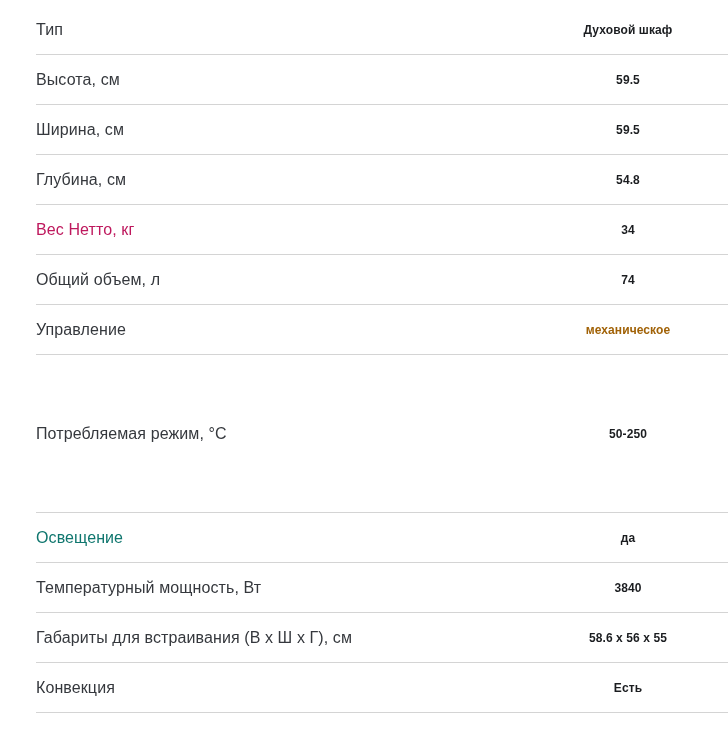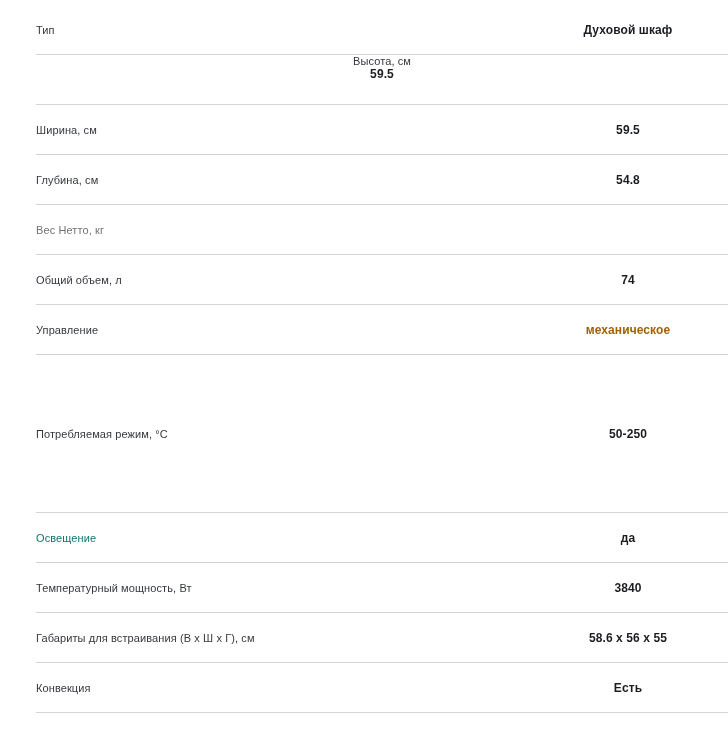--- a/index.html
+++ b/index.html
@@ -25,21 +25,21 @@
     height: 50px;
     border-bottom: 1px solid #d4d4d4;
   }
 
   .spec-row.tall {
     height: 158px;
   }
 
   .spec-label {
     flex: 1 1 auto;
-    font-size: 11px;
+    font-size: 16px;
     font-weight: 400;
     color: #35383d;
     letter-spacing: 0.1px;
     white-space: nowrap;
   }
 
   .spec-value {
     flex: 0 0 200px;
     width: 200px;
     text-align: center;
@@ -53,37 +53,38 @@
 </head>
 <body style="background: rgb(255, 255, 255);">
 
 <div class="spec-table">
 
     <div class="spec-row" style="border-bottom-color: rgb(212, 212, 212);">
       <span class="spec-label" style="color: rgb(53, 56, 61);">Тип</span>
       <span class="spec-value" style="color: rgb(27, 29, 32);">Духовой шкаф</span>
     </div>
 
-    <div class="spec-row" style="border-bottom-color: rgb(212, 212, 212); flex-direction: column;">
+    <div class="spec-row" style="border-bottom-color: rgb(212, 212, 212);">
       <span class="spec-label" style="color: rgb(53, 56, 61);">Высота, см</span>
       <span class="spec-value" style="color: rgb(27, 29, 32);">59.5</span>
     </div>
 
     <div class="spec-row" style="border-bottom-color: rgb(212, 212, 212);">
       <span class="spec-label" style="color: rgb(53, 56, 61);">Ширина, см</span>
       <span class="spec-value" style="color: rgb(27, 29, 32);">59.5</span>
     </div>
 
     <div class="spec-row" style="border-bottom-color: rgb(212, 212, 212);">
       <span class="spec-label" style="color: rgb(53, 56, 61);">Глубина, см</span>
       <span class="spec-value" style="color: rgb(27, 29, 32);">54.8</span>
     </div>
 
     <div class="spec-row" style="border-bottom-color: rgb(212, 212, 212);">
-      <span class="spec-label" style="color: #737373;">Вес Нетто, кг</span>
+      <span class="spec-label" style="color: #be185d;">Вес Нетто, кг</span>
+      <span class="spec-value" style="color: rgb(27, 29, 32);">34</span>
     </div>
 
     <div class="spec-row" style="border-bottom-color: rgb(212, 212, 212);">
       <span class="spec-label" style="color: rgb(53, 56, 61);">Общий объем, л</span>
       <span class="spec-value" style="color: rgb(27, 29, 32);">74</span>
     </div>
 
     <div class="spec-row" style="border-bottom-color: rgb(212, 212, 212);">
       <span class="spec-label" style="color: rgb(53, 56, 61);">Управление</span>
       <span class="spec-value" style="color: #a16207;">механическое</span>

